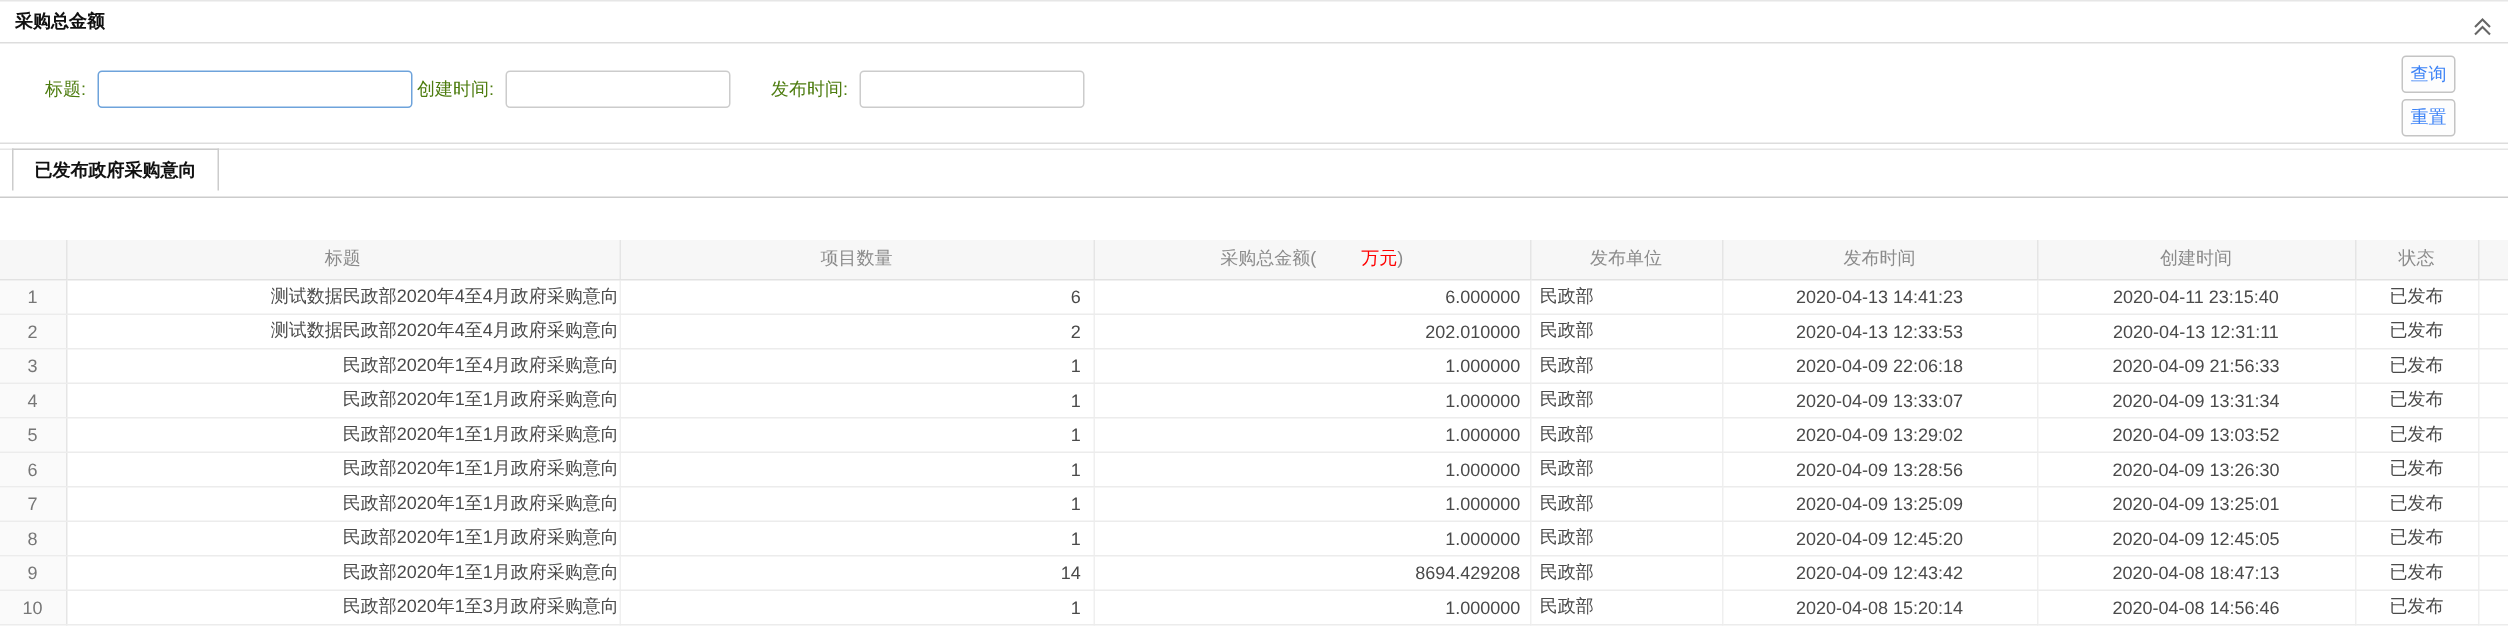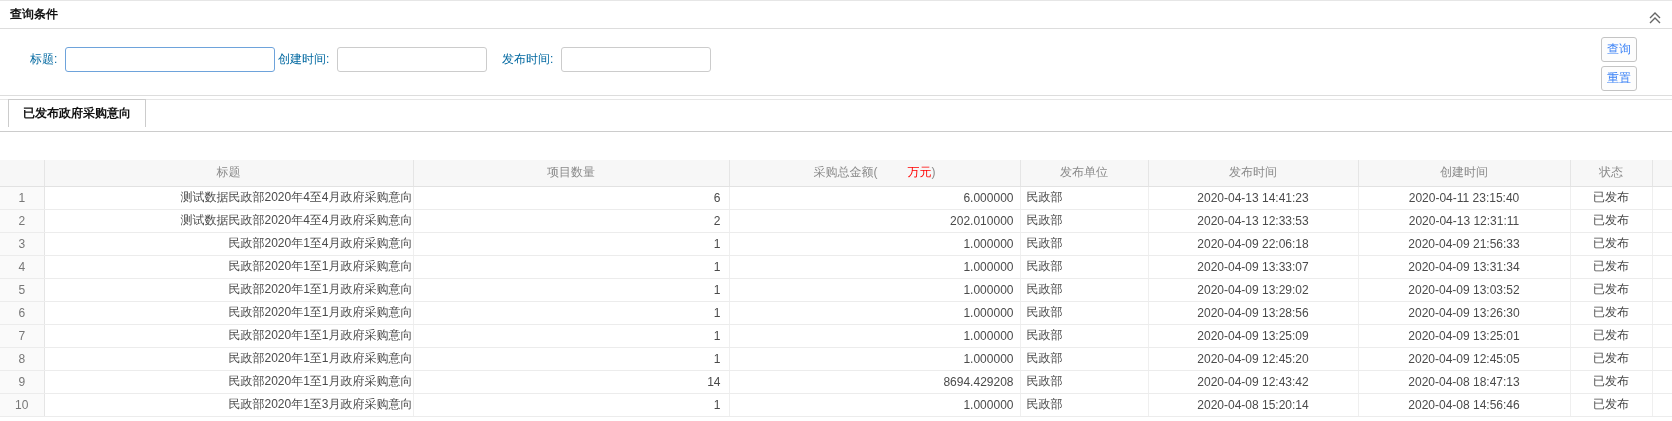--- a/index.html
+++ b/index.html
@@ -17,24 +17,24 @@
   .query-header {
     position: relative; height: 28px; line-height: 27px;
     padding: 0 10px; border-bottom: 1px solid #ddd;
     font-weight: bold; color: #111; font-size: 12px;
   }
   .collapse-btn {
     position: absolute; right: 10px; top: 7px; width: 14px; height: 14px;
     cursor: pointer; display: inline-block;
   }
   .query-form { position: relative; height: 66px; padding-top: 18px; white-space: nowrap; }
-  .query-form .fld-label { color: #0369a1; display: inline-block; vertical-align: middle; }
+  .query-form .fld-label { color: #4d7c0f; display: inline-block; vertical-align: middle; }
   .lbl-1 { margin-left: 30px; }
   .lbl-2 { }
-  .lbl-3 { margin-left: 12px; }
+  .lbl-3 { margin-left: 24px; }
   .inp {
     display: inline-block; vertical-align: middle;
     height: 25px; border: 1px solid #ccc; border-radius: 3px;
     margin-left: 4px; padding: 0 6px; font-size: 12px; color: #333;
     outline: none; background: #fff;
   }
   .inp-title { width: 210px; border-color: #6ea3db; }
   .inp-time  { width: 150px; }
   .btn-col { position: absolute; right: 35px; top: 8px; width: 36px; }
   .btn {
@@ -85,21 +85,21 @@
   .cell-filler { background: #fff; }
   .red { color: #ff0000; padding-left: 30px; }
 </style>
 </head>
 <body>
 
 <div class="page">
 
   <div class="query-panel">
     <div class="query-header">
-      <span>查询条件</span>
+      <span>采购总金额</span>
       <span class="collapse-btn">
         <svg width="14" height="14" viewBox="0 0 14 14">
           <polyline points="2,7 7,2 12,7" fill="none" stroke="#666" stroke-width="1.4"></polyline>
           <polyline points="2,12 7,7 12,12" fill="none" stroke="#666" stroke-width="1.4"></polyline>
         </svg>
       </span>
     </div>
     <div class="query-form">
       <label class="fld-label lbl-1">标题:</label>
       <input class="inp inp-title" value="" style="">

